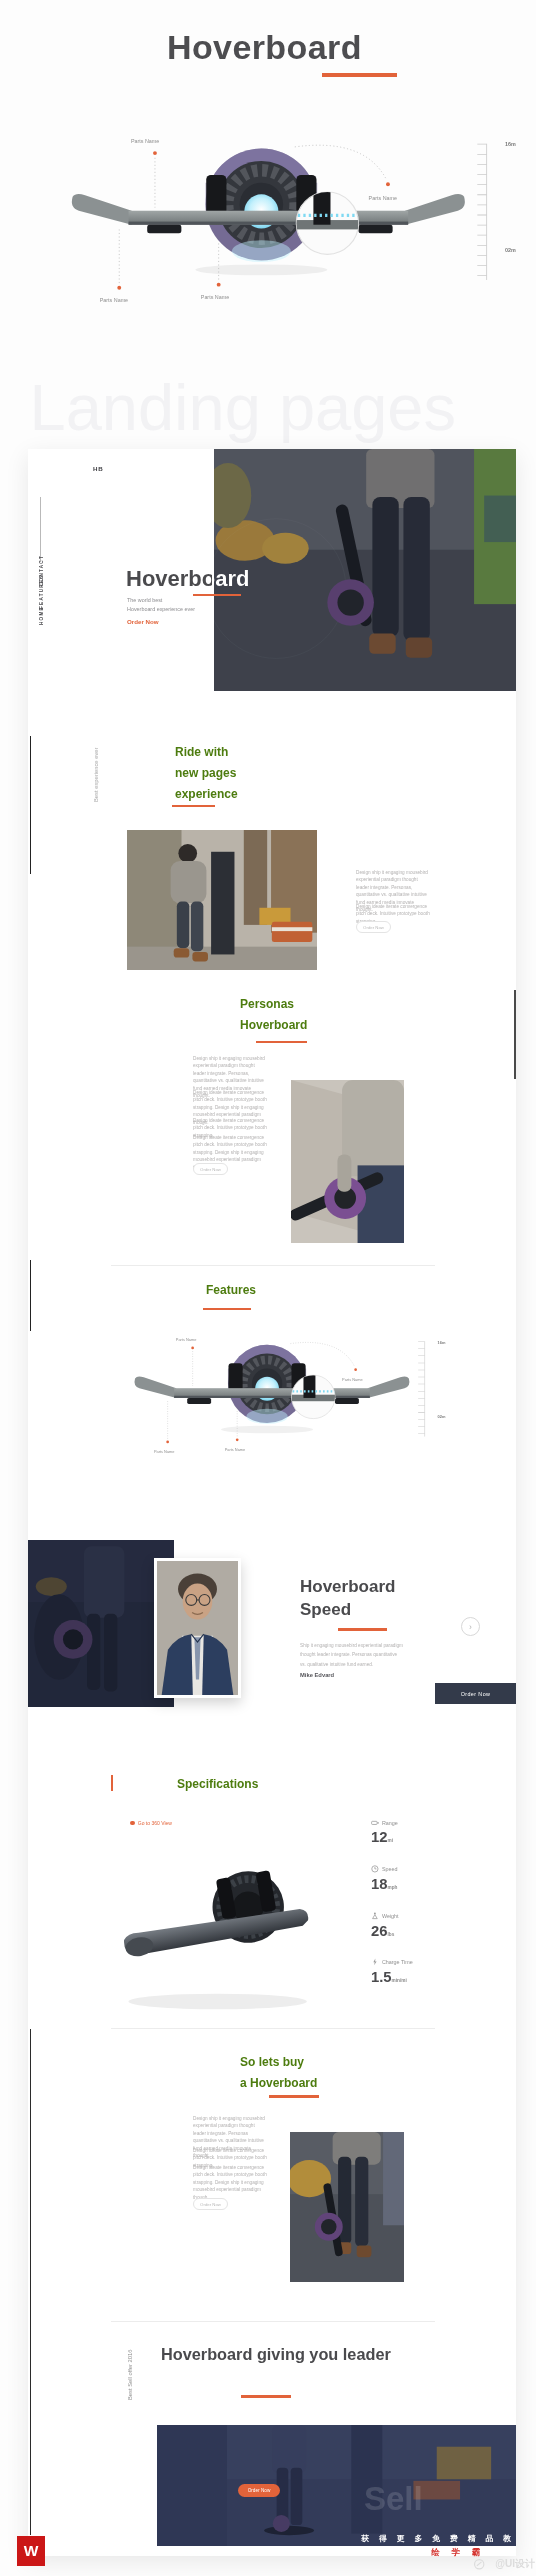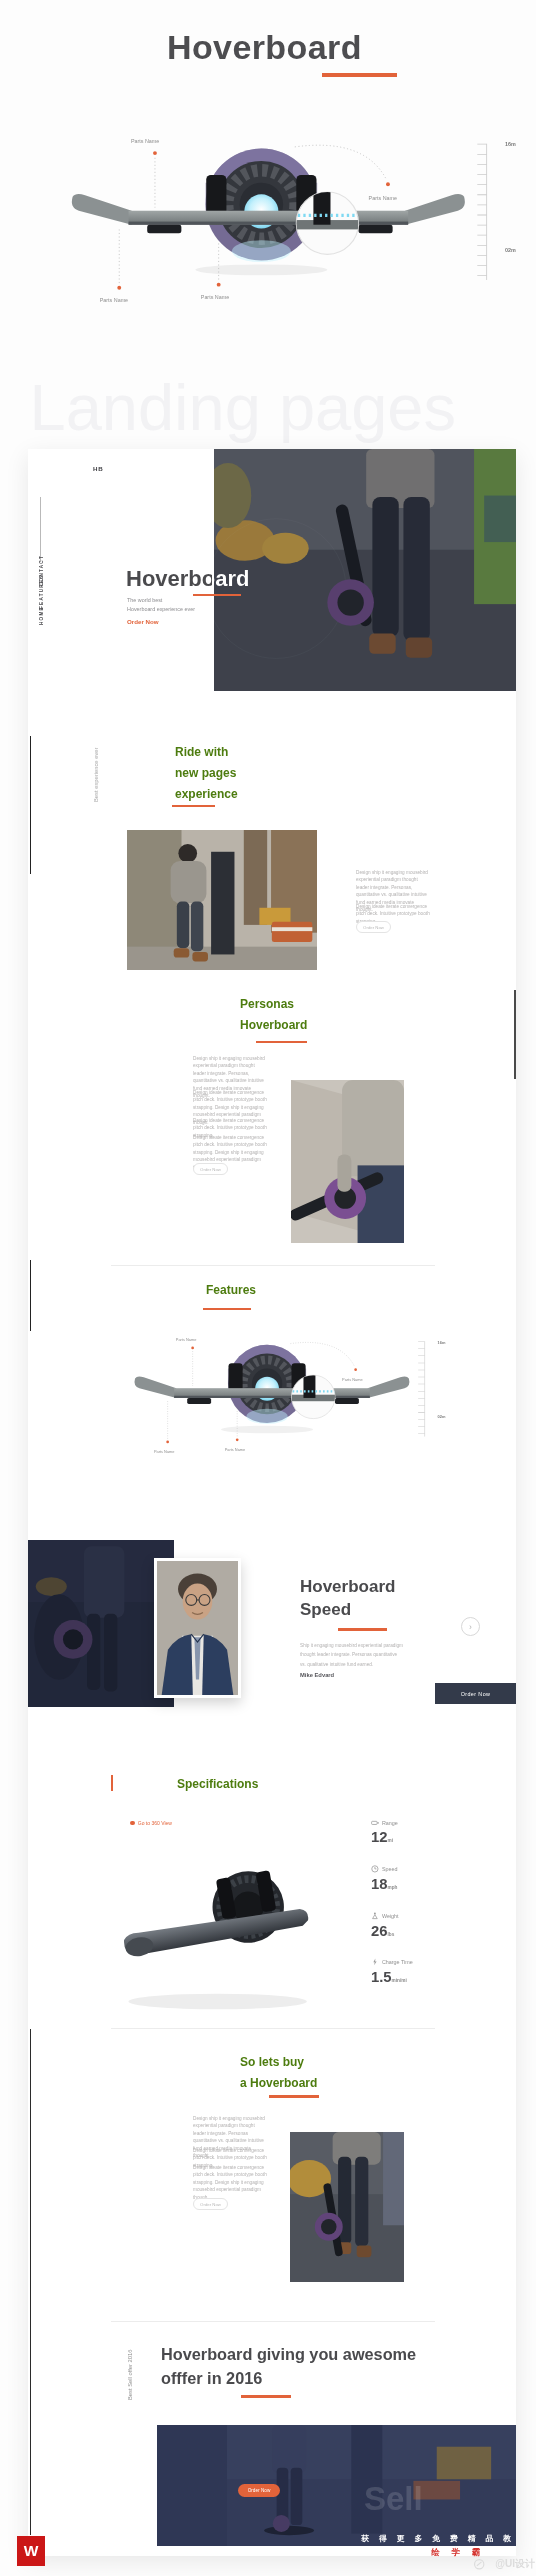--- a/index.html
+++ b/index.html
@@ -414,22 +414,21 @@
       </g>
       <circle cx="50" cy="122" r="18" fill="#6e4a86"></circle>
       <circle cx="50" cy="122" r="10" fill="#23252a"></circle>
       <rect width="147" height="193" fill="#1d2330" opacity="0.15"></rect>
     </svg>
   </div>
 
   <div class="divider" style="left:111px;top:2321px;width:324px;"></div>
   <span class="vtext" style="left:127px;top:2400px;font-size:5.8px;color:#8f8f8f;">Best Sell offer 2016</span>
   <div class="abs" style="left:161px;top:2342px;font-size:16.3px;line-height:24px;font-weight:bold;color:#4a4a4d;white-space:nowrap;">
-    <div>Hoverboard giving you awesome</div>
-    <div>offfer in 2016</div>
+    <div>Hoverboard giving you leader</div>
   </div>
   <div class="obar" style="left:241px;top:2395px;width:50px;height:3.1px;"></div>
 
   <div class="photo" style="left:157px;top:2425px;width:359px;height:121px;">
     <svg viewBox="0 0 462 156" preserveAspectRatio="none">
       <rect width="462" height="156" fill="#39425f"></rect>
       <rect width="462" height="70" fill="#414a68"></rect>
       <rect x="0" y="0" width="90" height="156" fill="#333c58"></rect>
       <rect x="250" y="0" width="40" height="140" fill="#2c3450"></rect>
       <rect x="360" y="28" width="70" height="42" fill="#a08439"></rect>

